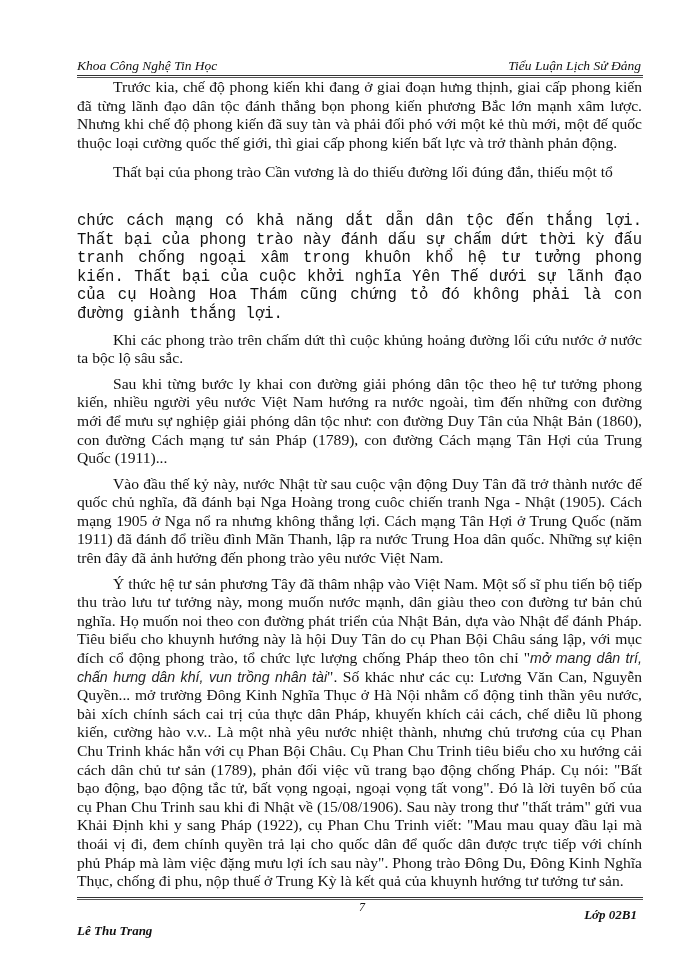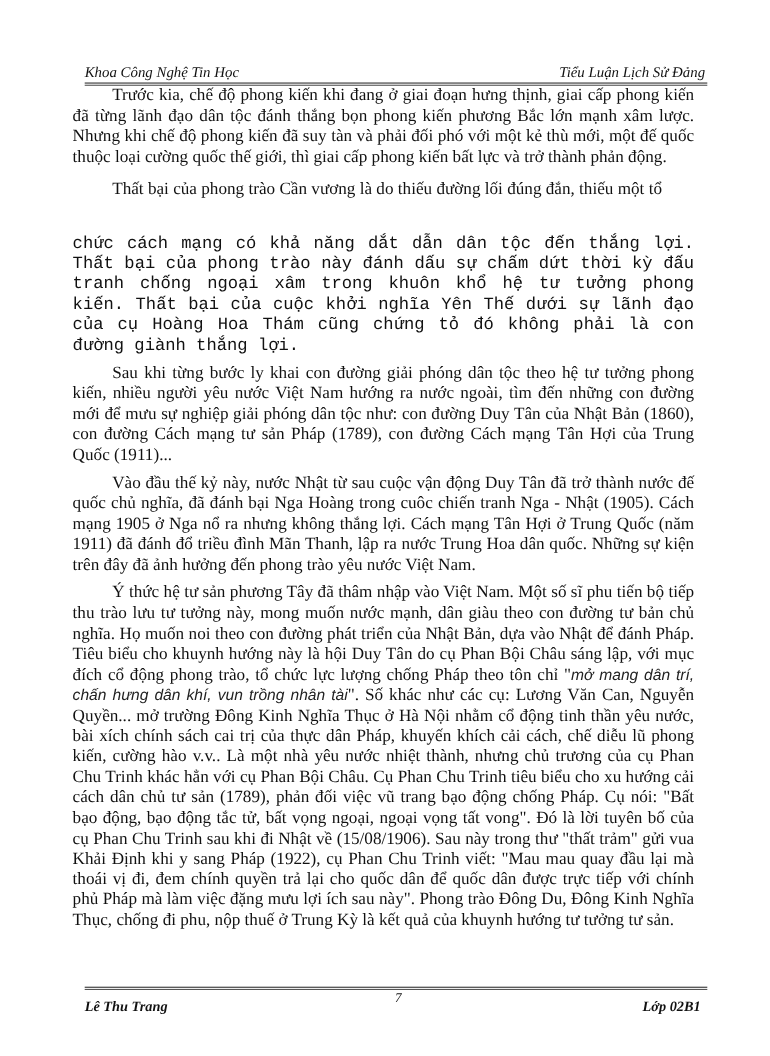--- a/index.html
+++ b/index.html
@@ -7,46 +7,47 @@
          font-family: "Liberation Serif", "DejaVu Serif", serif; color: #111; }
   .page { position: absolute; left: 0; top: 0; width: 700px; height: 960px; }
   .header { position: absolute; left: 77px; top: 56px; width: 564px; height: 20px;
             font-style: italic; font-size: 13.5px; }
   .header .left { position: absolute; left: 0; top: 2px; }
   .header .right { position: absolute; right: 0; top: 2px; font-style: italic; }
   .rule { position: absolute; left: 77px; width: 566px; height: 3px;
           border-top: 1px solid #333; border-bottom: 1px solid #555; box-sizing: border-box; }
   .rule.top { top: 75px; }
   .rule.bottom { top: 897px; }
-  .body { position: absolute; left: 66px; top: 78px; width: 565px;
+  .body { position: absolute; left: 77px; top: 78px; width: 565px;
           font-size: 15.6px; line-height: 18.6px; text-align: justify; }
   .body p { margin: 0 0 7px 0; text-indent: 36px; }
   .body p.cont { text-indent: 0; font-family: Liberation Mono, monospace; }
   .body p.gap-after { margin-bottom: 30px; margin-top: 11px; }
   .quote { font-family: "Liberation Sans", "DejaVu Sans", sans-serif; font-style: italic; font-size: 14.2px; color: #222; }
   .footer { position: absolute; left: 77px; top: 903px; width: 564px; height: 24px;
             font-style: italic; font-weight: bold; font-size: 13px; }
-  .footer .left { position: absolute; left: 0; top: 4px; }
+  .footer .left { position: absolute; left: 0; top: 20px; }
   .footer .center { position: absolute; left: 282px; top: -3px; font-weight: normal; font-size: 12px; }
   .footer .right { position: absolute; right: 4px; top: 4px; }
 </style>
 </head>
 <body>
 
 <div class="page">
   <div class="header">
     <span class="left">Khoa Công Nghệ Tin Học</span>
     <span class="right">Tiểu Luận Lịch Sử Đảng</span>
   </div>
   <div class="rule top"></div>
 
   <div class="body">
     <p>Trước kia, chế độ phong kiến khi đang ở giai đoạn hưng thịnh, giai cấp phong kiến đã từng lãnh đạo dân tộc đánh thắng bọn phong kiến phương Bắc lớn mạnh xâm lược. Nhưng khi chế độ phong kiến đã suy tàn và phải đối phó với một kẻ thù mới, một đế quốc thuộc loại cường quốc thế giới, thì giai cấp phong kiến bất lực và trở thành phản động.</p>
     <p class="gap-after">Thất bại của phong trào Cần vương là do thiếu đường lối đúng đắn, thiếu một tổ</p>
     <p class="cont">chức cách mạng có khả năng dắt dẫn dân tộc đến thắng lợi. Thất bại của phong trào này đánh dấu sự chấm dứt thời kỳ đấu tranh chống ngoại xâm trong khuôn khổ hệ tư tưởng phong kiến. Thất bại của cuộc khởi nghĩa Yên Thế dưới sự lãnh đạo của cụ Hoàng Hoa Thám cũng chứng tỏ đó không phải là con đường giành thắng lợi.</p>
+    <p>Khi các phong trào trên chấm dứt thì cuộc khủng hoảng đường lối cứu nước ở nước ta bộc lộ sâu sắc.</p>
     <p>Sau khi từng bước ly khai con đường giải phóng dân tộc theo hệ tư tưởng phong kiến, nhiều người yêu nước Việt Nam hướng ra nước ngoài, tìm đến những con đường mới để mưu sự nghiệp giải phóng dân tộc như: con đường Duy Tân của Nhật Bản (1860), con đường Cách mạng tư sản Pháp (1789), con đường Cách mạng Tân Hợi của Trung Quốc (1911)...</p>
     <p>Vào đầu thế kỷ này, nước Nhật từ sau cuộc vận động Duy Tân đã trở thành nước đế quốc chủ nghĩa, đã đánh bại Nga Hoàng trong cuôc chiến tranh Nga - Nhật (1905). Cách mạng 1905 ở Nga nổ ra nhưng không thắng lợi. Cách mạng Tân Hợi ở Trung Quốc (năm 1911) đã đánh đổ triều đình Mãn Thanh, lập ra nước Trung Hoa dân quốc. Những sự kiện trên đây đã ảnh hưởng đến phong trào yêu nước Việt Nam.</p>
     <p><span>Ý thức hệ tư sản phương Tây đã thâm nhập vào Việt Nam. Một số sĩ phu tiến bộ tiếp thu trào lưu tư tưởng này, mong muốn nước mạnh, dân giàu theo con đường tư bản chủ nghĩa. Họ muốn noi theo con đường phát triển của Nhật Bản, dựa vào Nhật để đánh Pháp. Tiêu biểu cho khuynh hướng này là hội Duy Tân do cụ Phan Bội Châu sáng lập, với mục đích cổ động phong trào, tổ chức lực lượng chống Pháp theo tôn chỉ "</span><span class="quote">mở mang dân trí, chấn hưng dân khí, vun trồng nhân tài</span><span>". Số khác như các cụ: Lương Văn Can, Nguyễn Quyền... mở trường Đông Kinh Nghĩa Thục ở Hà Nội nhằm cổ động tinh thần yêu nước, bài xích chính sách cai trị của thực dân Pháp, khuyến khích cải cách, chế diễu lũ phong kiến, cường hào v.v.. Là một nhà yêu nước nhiệt thành, nhưng chủ trương của cụ Phan Chu Trinh khác hẳn với cụ Phan Bội Châu. Cụ Phan Chu Trinh tiêu biểu cho xu hướng cải cách dân chủ tư sản (1789), phản đối việc vũ trang bạo động chống Pháp. Cụ nói: "Bất bạo động, bạo động tắc tử, bất vọng ngoại, ngoại vọng tất vong". Đó là lời tuyên bố của cụ Phan Chu Trinh sau khi đi Nhật về (15/08/1906). Sau này trong thư "thất trảm" gửi vua Khải Định khi y sang Pháp (1922), cụ Phan Chu Trinh viết: "Mau mau quay đầu lại mà thoái vị đi, đem chính quyền trả lại cho quốc dân để quốc dân được trực tiếp với chính phủ Pháp mà làm việc đặng mưu lợi ích sau này". Phong trào Đông Du, Đông Kinh Nghĩa Thục, chống đi phu, nộp thuế ở Trung Kỳ là kết quả của khuynh hướng tư tưởng tư sản.</span></p>
   </div>
 
   <div class="rule bottom"></div>
   <div class="footer">
     <span class="left">Lê Thu Trang</span>
     <span class="center">7</span>
     <span class="right">Lớp 02B1</span>

